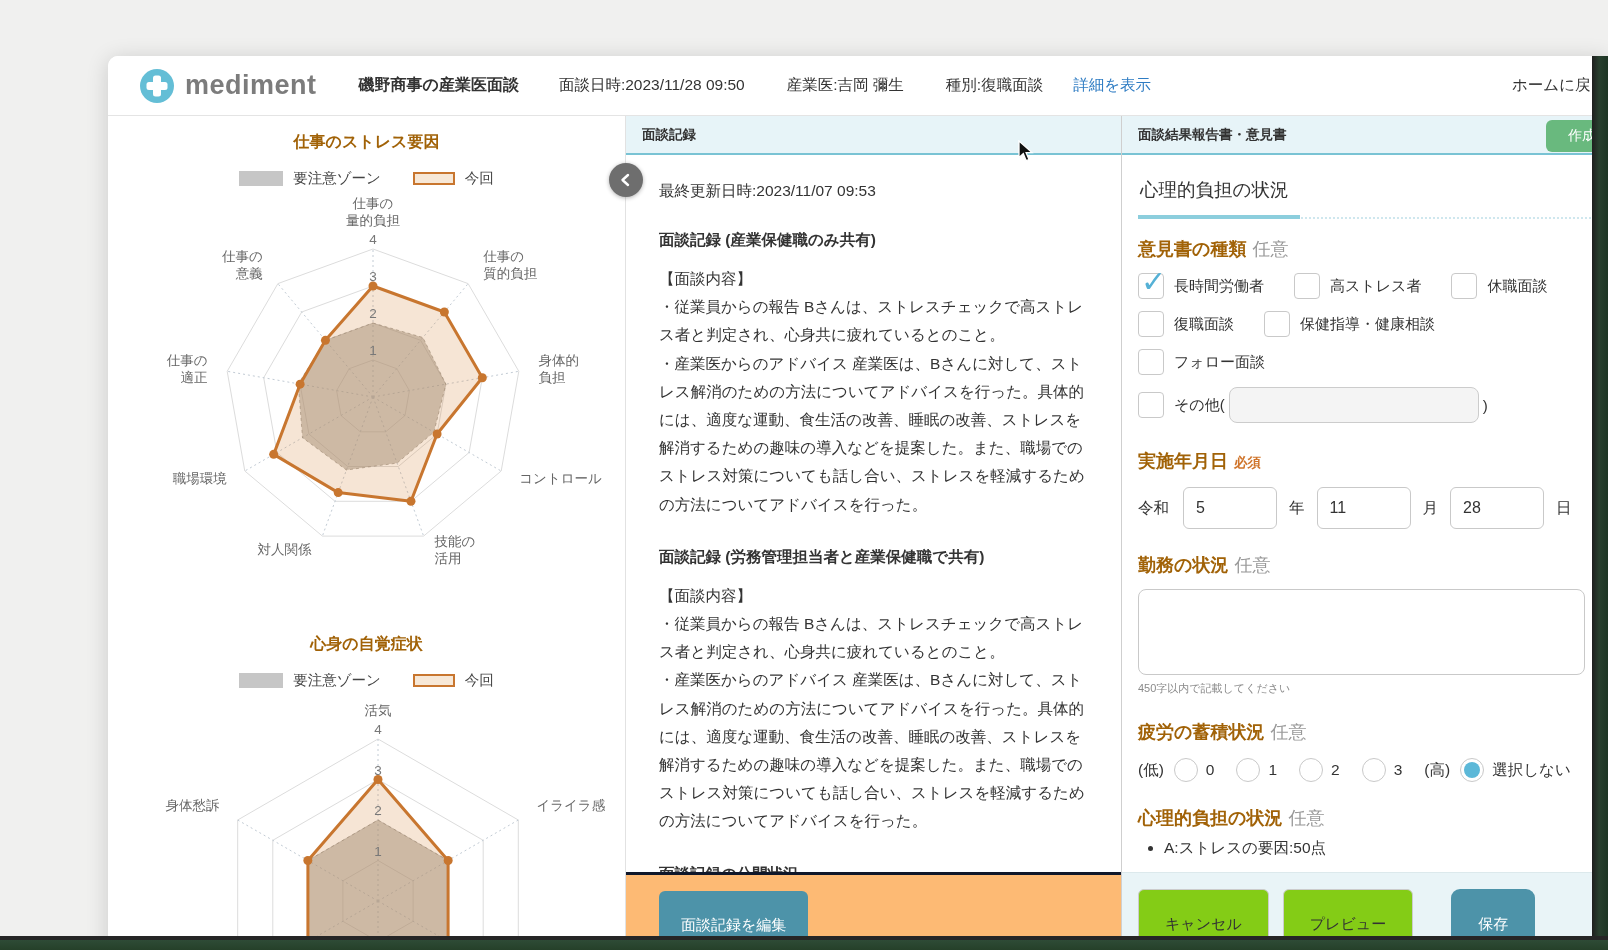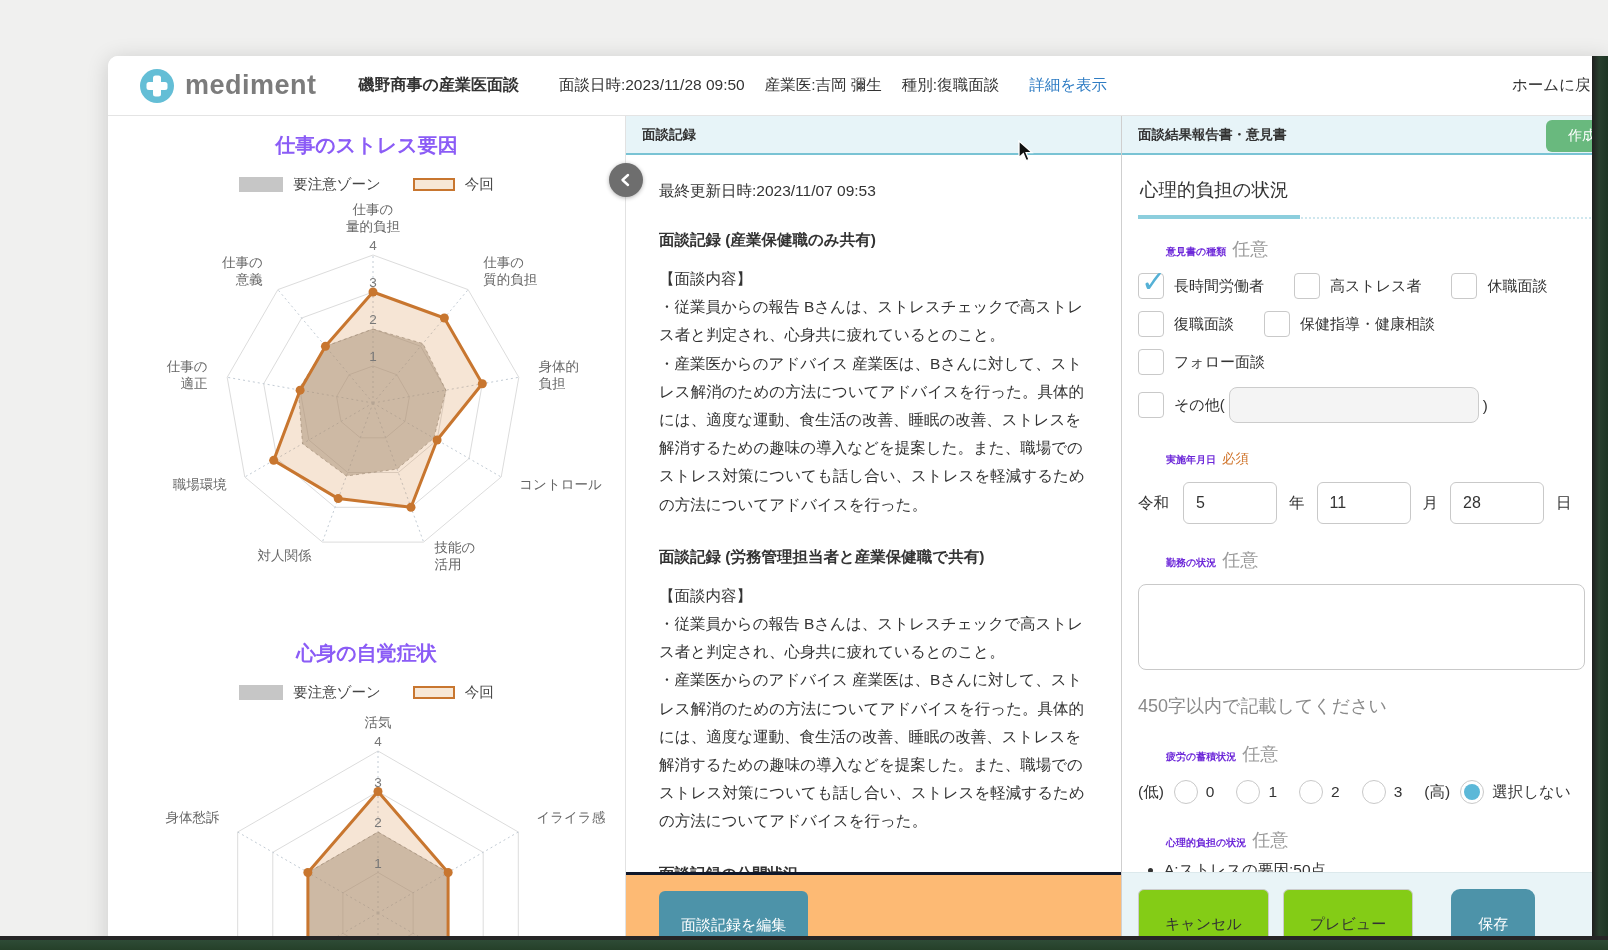--- a/index.html
+++ b/index.html
@@ -8,30 +8,30 @@
 
   
   .window { position:absolute; left:108px; top:56px; width:1500px; height:904px;
             background:#fff; border-top-left-radius:10px; box-shadow:0 3px 22px rgba(0,0,0,.16);
             display:flex; flex-direction:column; }
   .app-header { height:60px; flex:0 0 60px; display:flex; align-items:center;
                 border-bottom:1px solid #e4e4e4; border-top-left-radius:10px; background:#fff; padding:0 0 0 32px; }
   .logo { display:flex; align-items:center; gap:11px; margin-right:42px; cursor:pointer; }
   .logo-text { font-size:27px; font-weight:600; color:#7c7c7c; letter-spacing:.5px; }
   .header-title { font-size:16px; font-weight:700; color:#333; margin-right:40px; white-space:nowrap; }
-  .header-meta { display:flex; gap:20px; font-size:15.5px; color:#333; white-space:nowrap; }
+  .header-meta { display:flex; gap:42px; font-size:15.5px; color:#333; white-space:nowrap; }
   .header-link { color:#2e7cc3; font-size:15.5px; margin-left:30px; cursor:pointer; white-space:nowrap; }
   .header-home { margin-left:auto; font-size:15.5px; color:#333; white-space:nowrap; overflow:hidden; width:96px; flex:0 0 auto; }
 
   .app-body { flex:1; display:flex; min-height:0; }
 
   
   .charts-panel { width:517px; flex:0 0 517px; background:#fff; overflow:hidden; }
   .chart-block { padding-top:16px; }
-  .chart-block h3 { text-align:center; font-size:20px; color:#8b5cf6; margin-bottom:16px; }
+  .chart-block h3 { text-align:center; font-size:16px; color:#a16207; margin-bottom:16px; }
   .legend { display:flex; justify-content:center; align-items:center; gap:10px; margin-bottom:4px; font-size:14.5px; color:#444; }
   .sw-gray { width:44px; height:15px; background:#c6c6c6; }
   .sw-orange { width:42px; height:13px; background:#f7e8d7; border:2.5px solid #c8762f; margin-left:22px; }
   .chart-block svg { display:block; }
 
   
   .records-panel { width:497px; flex:0 0 497px; border-left:1px solid #e2e2e2; border-right:1px solid #cfcfcf;
                    display:flex; flex-direction:column; background:#fff; }
   .panel-header { height:39px; flex:0 0 39px; background:#e7f4f8; border-bottom:2px solid #79c3d4;
                   display:flex; align-items:center; padding:0 16px; font-size:13.5px; font-weight:700; color:#333; position:relative; }
@@ -46,34 +46,34 @@
   .btn-outline { background:#84cc16; border:1px solid #ccc; color:#333; padding:11px 26px; }
 
   
   .report-panel { flex:1; display:flex; flex-direction:column; background:#fff; min-width:0; }
   .create-btn { position:absolute; right:-28px; top:4px; background:#69b97e; color:#fff; border:none; border-radius:6px;
                 font-size:14px; padding:7px 40px 7px 22px; cursor:pointer; font-family:inherit; }
   .report-body { flex:1; overflow:hidden; padding:22px 0 0 16px; color:#333; }
   .tab-row { border-bottom:2px dotted #cfe7ee; margin-right:14px; }
   .tab-title { display:inline-block; font-size:18.5px; font-weight:400; color:#333;
                border-bottom:4px solid #8ccedd; padding:0 12px 13px 2px; margin-bottom:-2px; cursor:pointer; }
-  .field-label { font-size:10px; font-weight:700; color:#6d28d9;margin-left:28px; }
+  .field-label { font-size:18px; font-weight:700; color:#a16207; }
   .opt { font-size:18px; font-weight:400; color:#999; margin-left:6px; }
-  .req { font-size:13.5px; font-weight:400; color:#d0752c; margin-left:6px;text-align:center; }
+  .req { font-size:13.5px; font-weight:700; color:#d0752c; margin-left:6px;text-align:center; }
   .sec { margin-top:24px; }
   .cb-grid { display:flex; flex-wrap:wrap; margin-top:12px; width:470px; }
   .cb-item { display:flex; align-items:center; margin:0 30px 12px 0; font-size:15px; cursor:pointer; }
   .cb-box { width:26px; height:26px; border:1px solid #c9c9c9; border-radius:4px; background:#fff; margin-right:10px; position:relative; flex:0 0 26px; }
   .cb-box .check { position:absolute; left:2px; top:-10px; color:#55b1d6; font-size:30px; font-weight:700; }
   .other-input { width:250px; height:36px; border:1px solid #ccc; border-radius:8px; background:#f4f4f4; margin:0 4px; font-size:15px; padding:0 10px; font-family:inherit; }
   .date-row { display:flex; align-items:center; margin-top:14px; font-size:15.5px; }
   .date-box { width:94px; height:42px; border:1px solid #c9c9c9; border-radius:6px; font-size:16px; padding:0 12px; margin:0 12px; font-family:inherit; color:#333; }
   .date-box:first-of-type { margin-left:14px; }
   textarea.work-ta { width:447px; height:86px; border:1px solid #c9c9c9; border-radius:8px; margin-top:12px; resize:none; font-family:inherit; font-size:15px; padding:8px 10px; }
-  .helper { font-size:18px; color:#8a8a8a; margin-top:20px; }
+  .helper { font-size:11px; color:#8a8a8a; margin-top:2px; }
   .radio-row { display:flex; align-items:center; margin-top:14px; font-size:15.5px; white-space:nowrap; }
   .radio-item { display:flex; align-items:center; margin-right:22px; cursor:pointer; }
   .radio-circ { width:24px; height:24px; border:1px solid #c9c9c9; border-radius:50%; background:#fff; margin-right:8px; position:relative; flex:0 0 24px; }
   .radio-item.selected .radio-circ::after { content:""; position:absolute; left:3px; top:3px; width:16px; height:16px; border-radius:50%; background:#5cb8d8; }
   .psych-sub { font-size:15.5px; color:#777; margin-top:10px; }
   .psych-list { margin:8px 0 0 26px; font-size:15.5px; color:#333; }
   .psych-list li { margin-bottom:6px; }
   .report-footer { height:88px; flex:0 0 88px; background:#e9f4f7; border-top:1px solid #dce9ec; padding:16px 0 0 16px; display:flex; gap:14px; }
   .save-btn { margin-left:24px; padding:11px 27px;border-radius:9px; }
 

